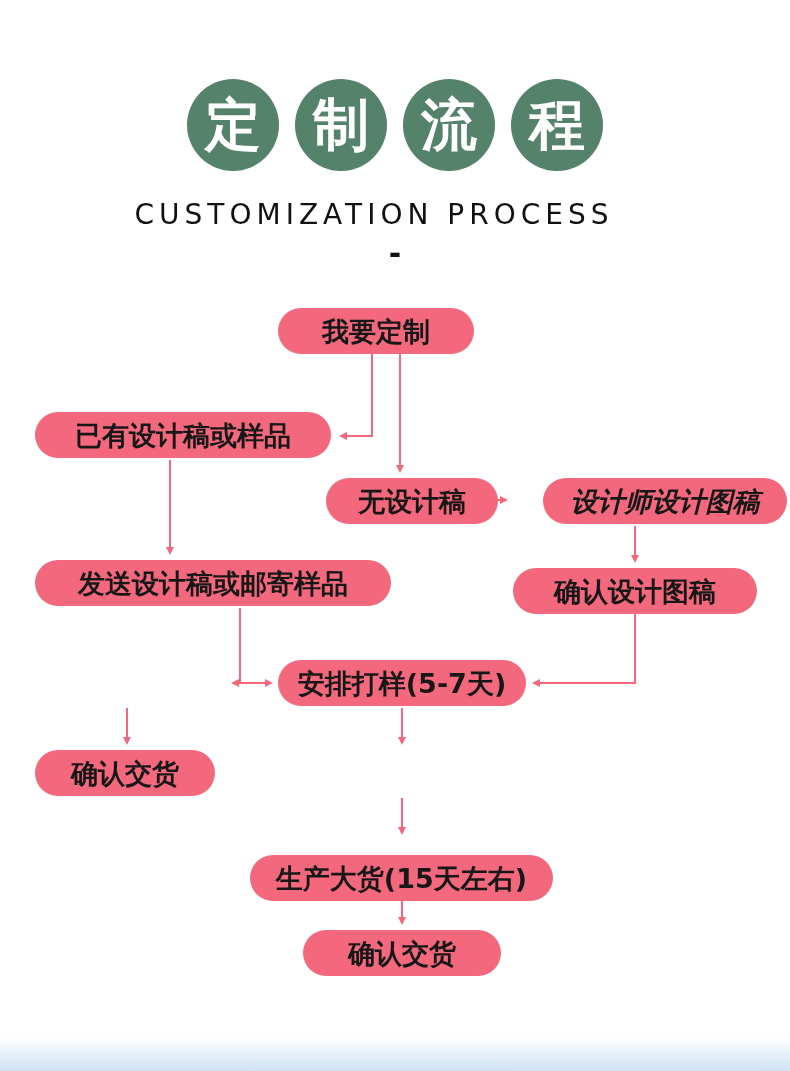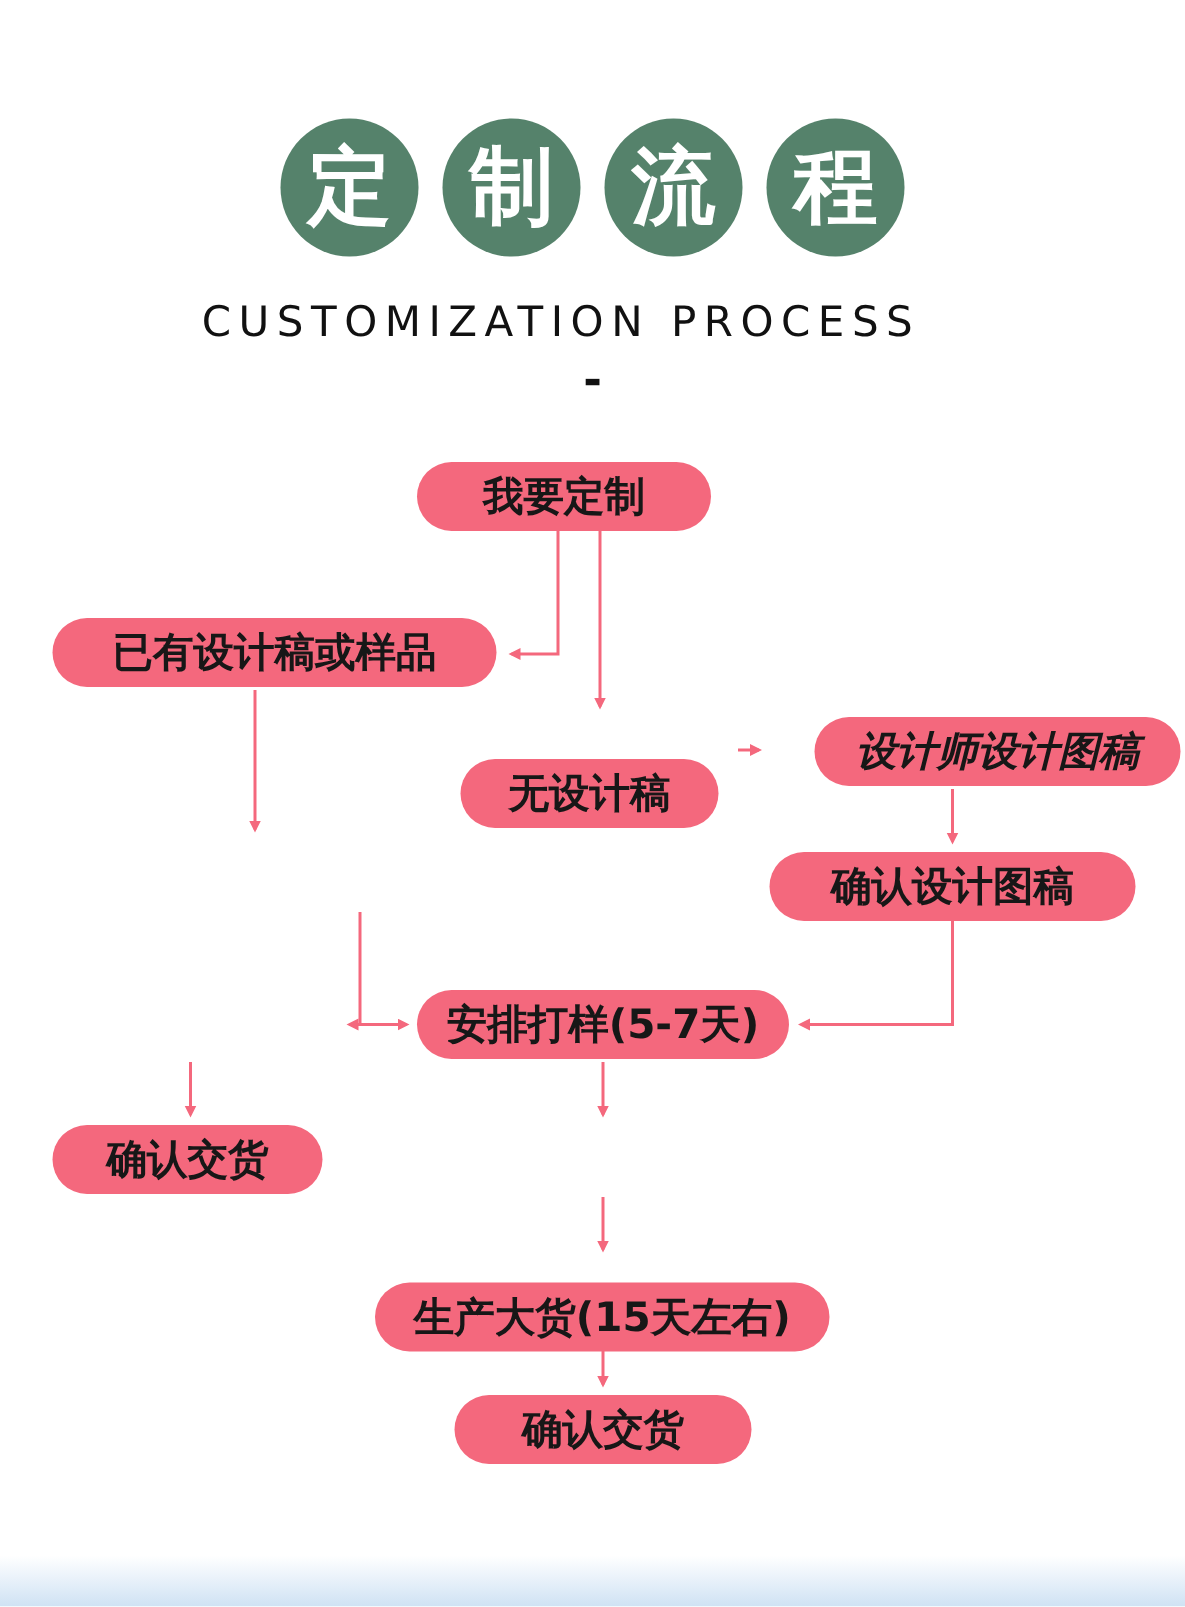--- a/index.html
+++ b/index.html
@@ -148,26 +148,27 @@
     <path class="line" marker-end="url(#arrow)" d="M 127 708 V 743"></path>
     <path class="line" marker-end="url(#arrow)" d="M 402 708 V 743"></path>
     <path class="line" marker-end="url(#arrow)" d="M 402 798 V 833"></path>
     <path class="line" marker-end="url(#arrow)" d="M 402 888 V 923"></path>
   </svg>
 
   <div class="pill" style="left:278px;top:308px;width:196px;">我要定制</div>
 
   <div class="pill" style="left:35px;top:412px;width:296px;">已有设计稿或样品</div>
 
-  <div class="pill" style="left:307px;top:478px;width:172px;margin-top:28px;">无设计稿</div>
+  <div class="pill" style="left:326px;top:478px;width:172px;">无设计稿</div>
 
   <div class="pill" style="left:543px;top:478px;width:244px;font-style:italic;">设计师设计图稿</div>
 
   <div class="pill" style="left:513px;top:568px;width:244px;">确认设计图稿</div>
 
+  <div class="pill" style="left:35px;top:560px;width:356px;">发送设计稿或邮寄样品</div>
 
 
   <div class="pill" style="left:278px;top:660px;width:248px;">安排打样(5-7天)</div>
 
   <div class="pill" style="left:35px;top:750px;width:180px;">确认交货</div>
 
 
   <div class="pill" style="left:250px;top:840px;width:303px;margin-top:15px;">生产大货(15天左右)</div>
 
   <div class="pill" style="left:303px;top:930px;width:198px;">确认交货</div>

